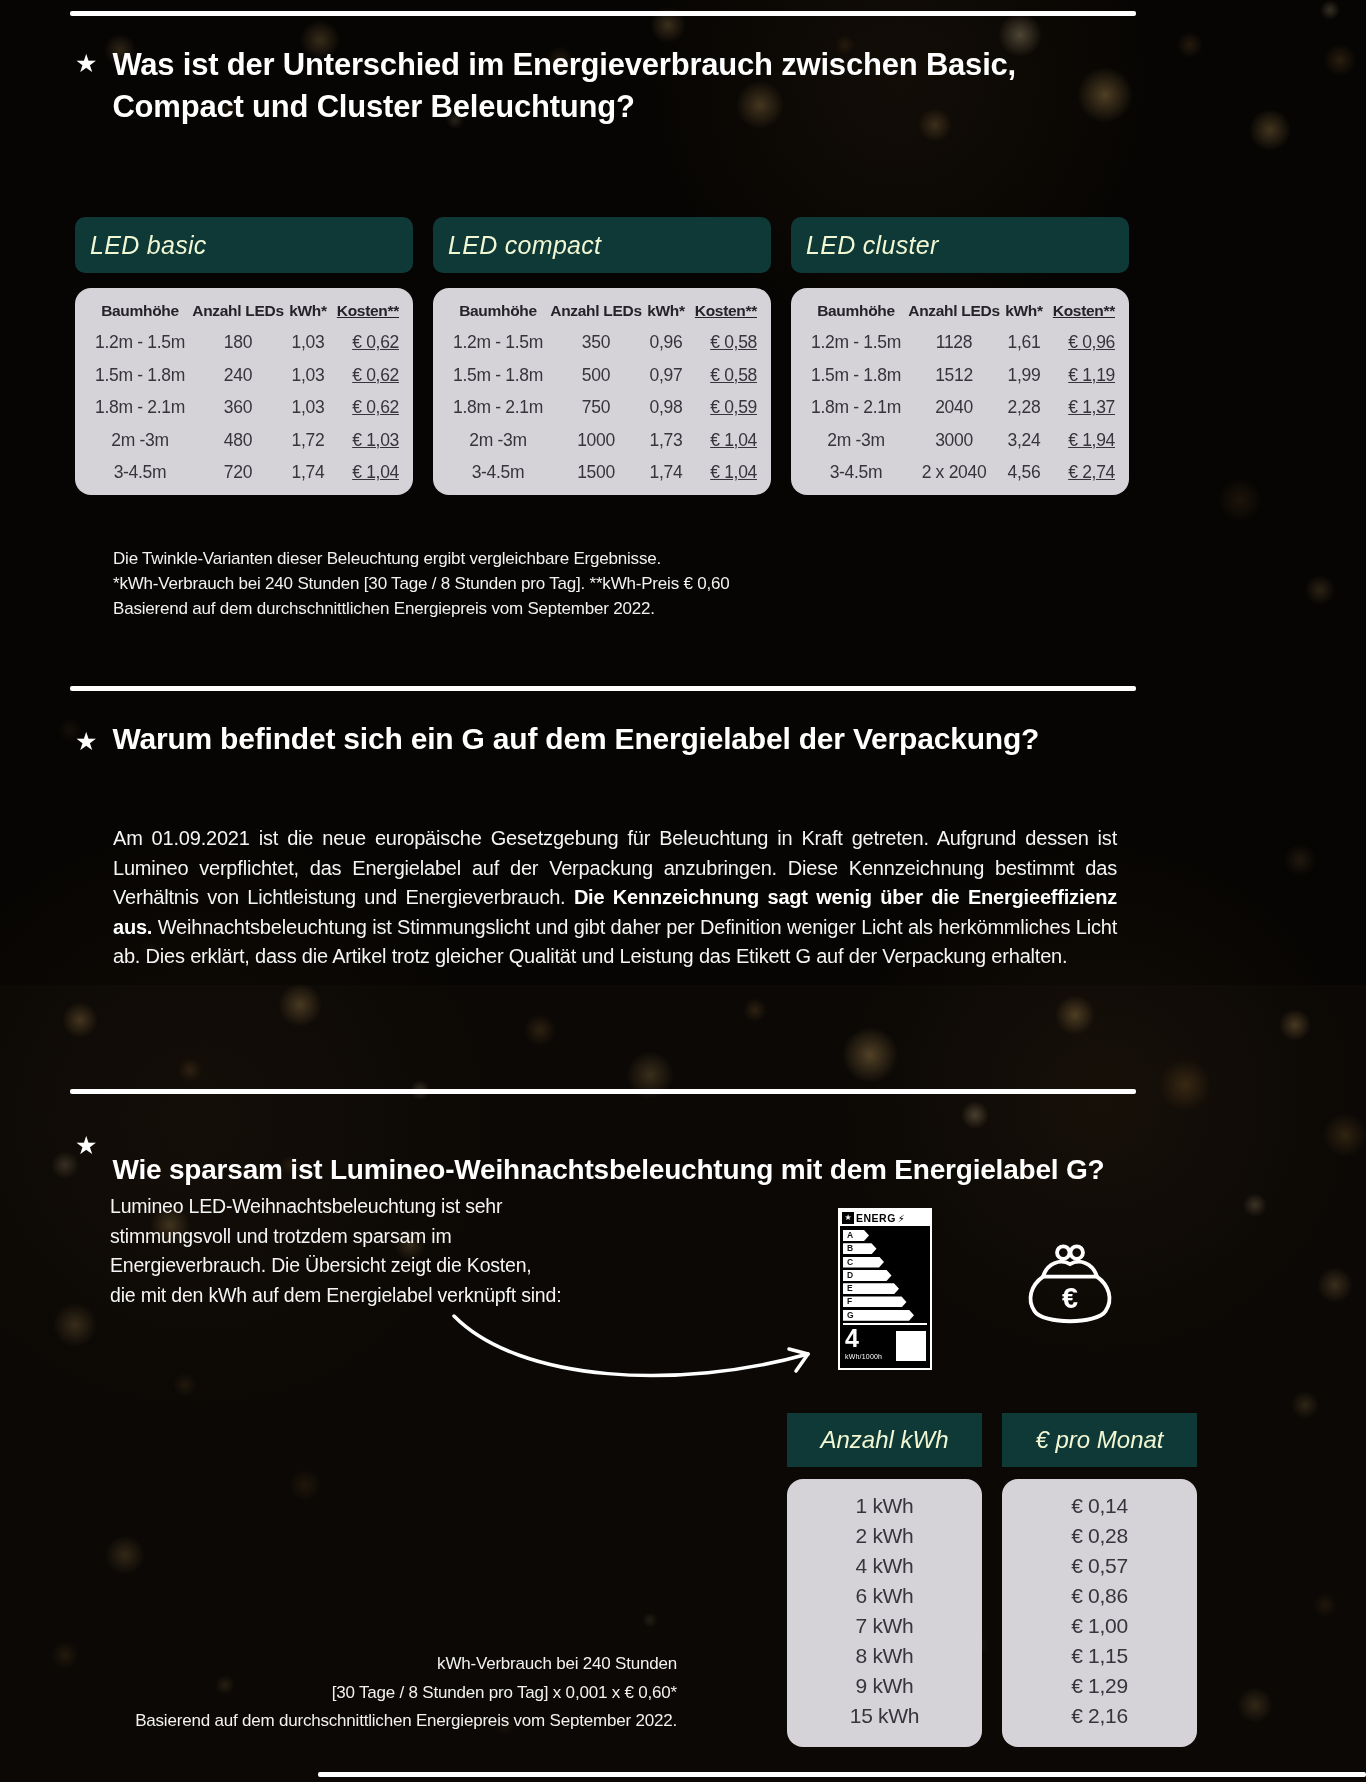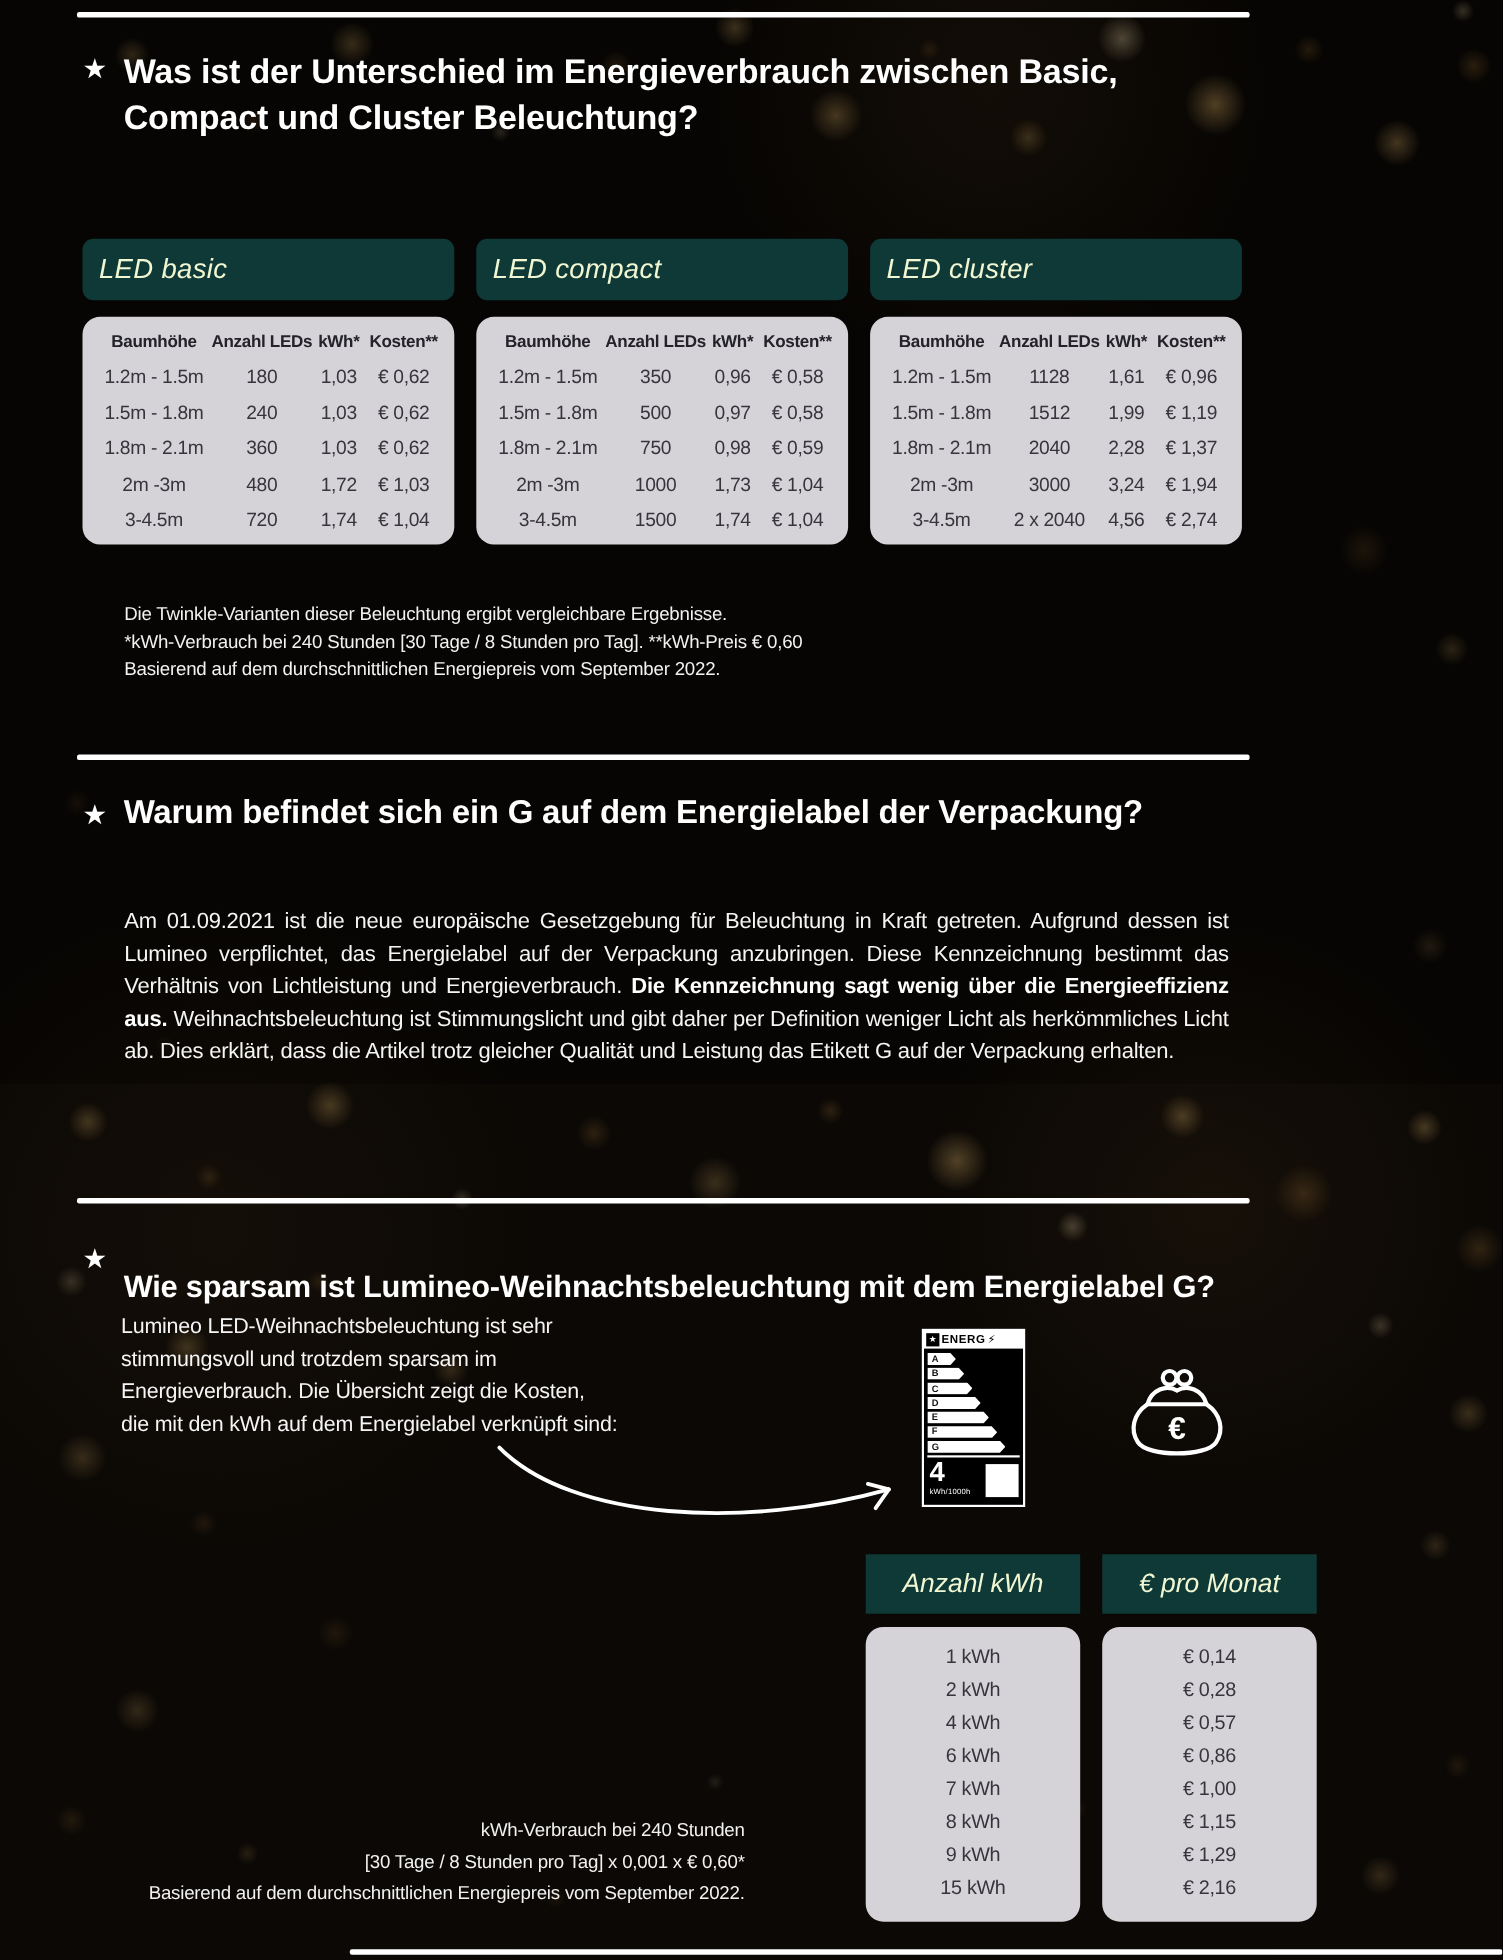--- a/index.html
+++ b/index.html
@@ -93,21 +93,21 @@
   .card-body{margin-top:15px;height:207px;border-radius:16px;background:#d6d3d8;
     padding:8px 14px;box-sizing:border-box;}
   .grid{display:grid;grid-template-columns:102px 94px 46px 68px;}
   .grid .th{height:30px;line-height:30px;font-size:15.5px;font-weight:700;color:#232329;
     white-space:nowrap;letter-spacing:-0.3px;}
   .grid .td{height:32.5px;line-height:32.5px;font-size:17.5px;color:#35353b;
     white-space:nowrap;letter-spacing:-0.3px;}
   .grid .c0{text-align:center;}
   .grid .c1{text-align:center;}
   .grid .c2{text-align:center;}
-  .grid .c3{text-align:center;padding-left:4px;}
+  .grid .c3{text-align:right;padding-left:4px;text-decoration:underline;}
   
   .footnote{position:absolute;color:#f2f2f2;font-size:17px;letter-spacing:-0.2px;}
   .f1{left:113px;top:546px;line-height:25px;}
   .f2{left:95px;top:1650px;width:582px;text-align:right;line-height:28.5px;}
   
   .para{position:absolute;left:113px;top:824px;width:1004px;font-size:20px;line-height:29.5px;
     color:#f5f5f5;text-align:justify;letter-spacing:-0.2px;}
   .para b{color:#fff;}
   .intro{position:absolute;left:110px;top:1192px;font-size:19.5px;line-height:29.5px;
     color:#f5f5f5;letter-spacing:-0.2px;}
@@ -133,21 +133,21 @@
   
   .purse-svg{position:absolute;left:1022px;top:1238px;}
   
   .mini-head{position:absolute;top:1413px;width:195px;height:54px;border-radius:0;background:#0e3937;
     display:flex;align-items:center;justify-content:center;}
   .mini-title{font-style:italic;font-size:24px;color:#f1f7d3;}
   .mh1{left:787px;} .mh2{left:1002px;}
   .mini-body{position:absolute;top:1479px;width:195px;height:268px;border-radius:16px;background:#d6d3d8;
     padding:12px 0 0 0;box-sizing:border-box;}
   .mb1{left:787px;} .mb2{left:1002px;}
-  .mini-body .mrow{height:30px;line-height:30px;text-align:center;font-size:18px;color:#35353b;
+  .mini-body .mrow{height:30px;line-height:30px;text-align:center;font-size:21px;color:#35353b;
     letter-spacing:-0.3px;}
 </style>
 </head>
 <body>
 
 <div class="canvas">
   <div class="bokeh"></div>
   <div class="lower-tint"></div>
 
   <div class="hline line-top"></div>

